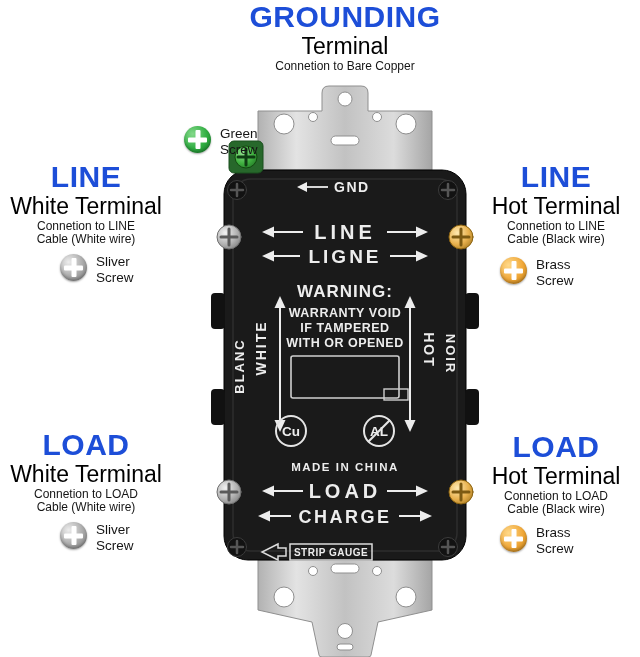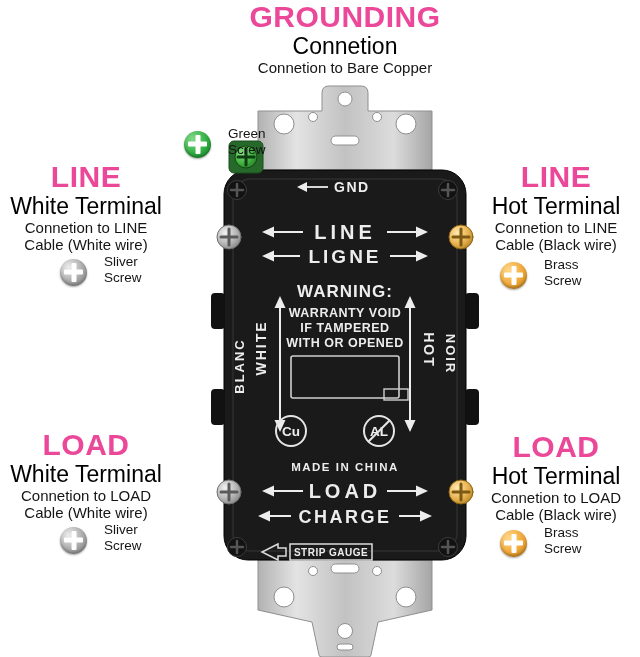--- a/index.html
+++ b/index.html
@@ -3,24 +3,24 @@
 <meta charset="utf-8">
 <style>
   html,body{margin:0;padding:0;background:#fff;}
   .stage{
     position:relative;width:640px;height:657px;background:#ffffff;
     overflow:hidden;font-family:"Liberation Sans",sans-serif;color:#000;
   }
   .devsvg{position:absolute;left:0;top:0;}
   .devsvg text{font-family:"Liberation Sans",sans-serif;fill:#ededed;font-weight:bold;}
   .ann{position:absolute;text-align:center;}
-  .ann .t1{font-size:30px;font-weight:700;letter-spacing:.5px;line-height:1.02;color:#ec4899;}
+  .ann .t1{font-size:30px;font-weight:700;letter-spacing:.5px;line-height:1.02;color:#1d4ed8;}
   .ann .t2{font-size:23px;font-weight:400;line-height:1.18;color:#000;}
-  .ann .t3{font-size:15px;line-height:1.12;color:#151515;}
-  .screwrow{position:absolute;display:flex;align-items:flex-end;gap:17px;}
+  .ann .t3{font-size:12px;line-height:1.12;color:#151515;}
+  .screwrow{position:absolute;display:flex;align-items:flex-start;gap:9px;}
   .screw-icon{
     position:relative;width:27px;height:27px;border-radius:50%;
     box-shadow:0 1px 2px rgba(0,0,0,.35), inset 0 -2px 3px rgba(0,0,0,.25);
     flex:0 0 auto;
   }
   .screw-icon::before,.screw-icon::after{content:"";position:absolute;background:#fff;border-radius:1px;}
   .screw-icon::before{left:50%;top:15%;width:5px;height:70%;transform:translateX(-50%);}
   .screw-icon::after{top:50%;left:15%;height:5px;width:70%;transform:translateY(-50%);}
   .screw-green{background:radial-gradient(circle at 32% 30%, #84d98a, #2fae41 55%, #177c2a);}
   .screw-silver{background:radial-gradient(circle at 32% 30%, #ededed, #a9a9a9 55%, #7c7c7c);}
@@ -198,21 +198,21 @@
       <text x="345" y="523" text-anchor="middle" font-size="18" letter-spacing="2.5">CHARGE</text>
 
       <polygon points="278,544 262,552 278,560 278,556 286,556 286,548 278,548" fill="none" stroke="#dcdcdc" stroke-width="1.5"></polygon>
       <rect x="290" y="544" width="82" height="16" fill="none" stroke="#dcdcdc" stroke-width="1.5"></rect>
       <text x="331" y="556" text-anchor="middle" font-size="10" letter-spacing="0.5">STRIP GAUGE</text>
     </g>
   </svg>
 
   <div class="ann" style="left:205px;top:2px;width:280px;">
     <div class="t1">GROUNDING</div>
-    <div class="t2">Connetion</div>
+    <div class="t2">Terminal</div>
     <div class="t3">Connetion to Bare Copper</div>
   </div>
 
   <div class="screwrow" style="left:184px;top:126px;">
     <span class="screw-icon screw-green"></span>
     <span class="screw-labels">
       <span>Green</span>
       <span>Screw</span>
     </span>
   </div>

